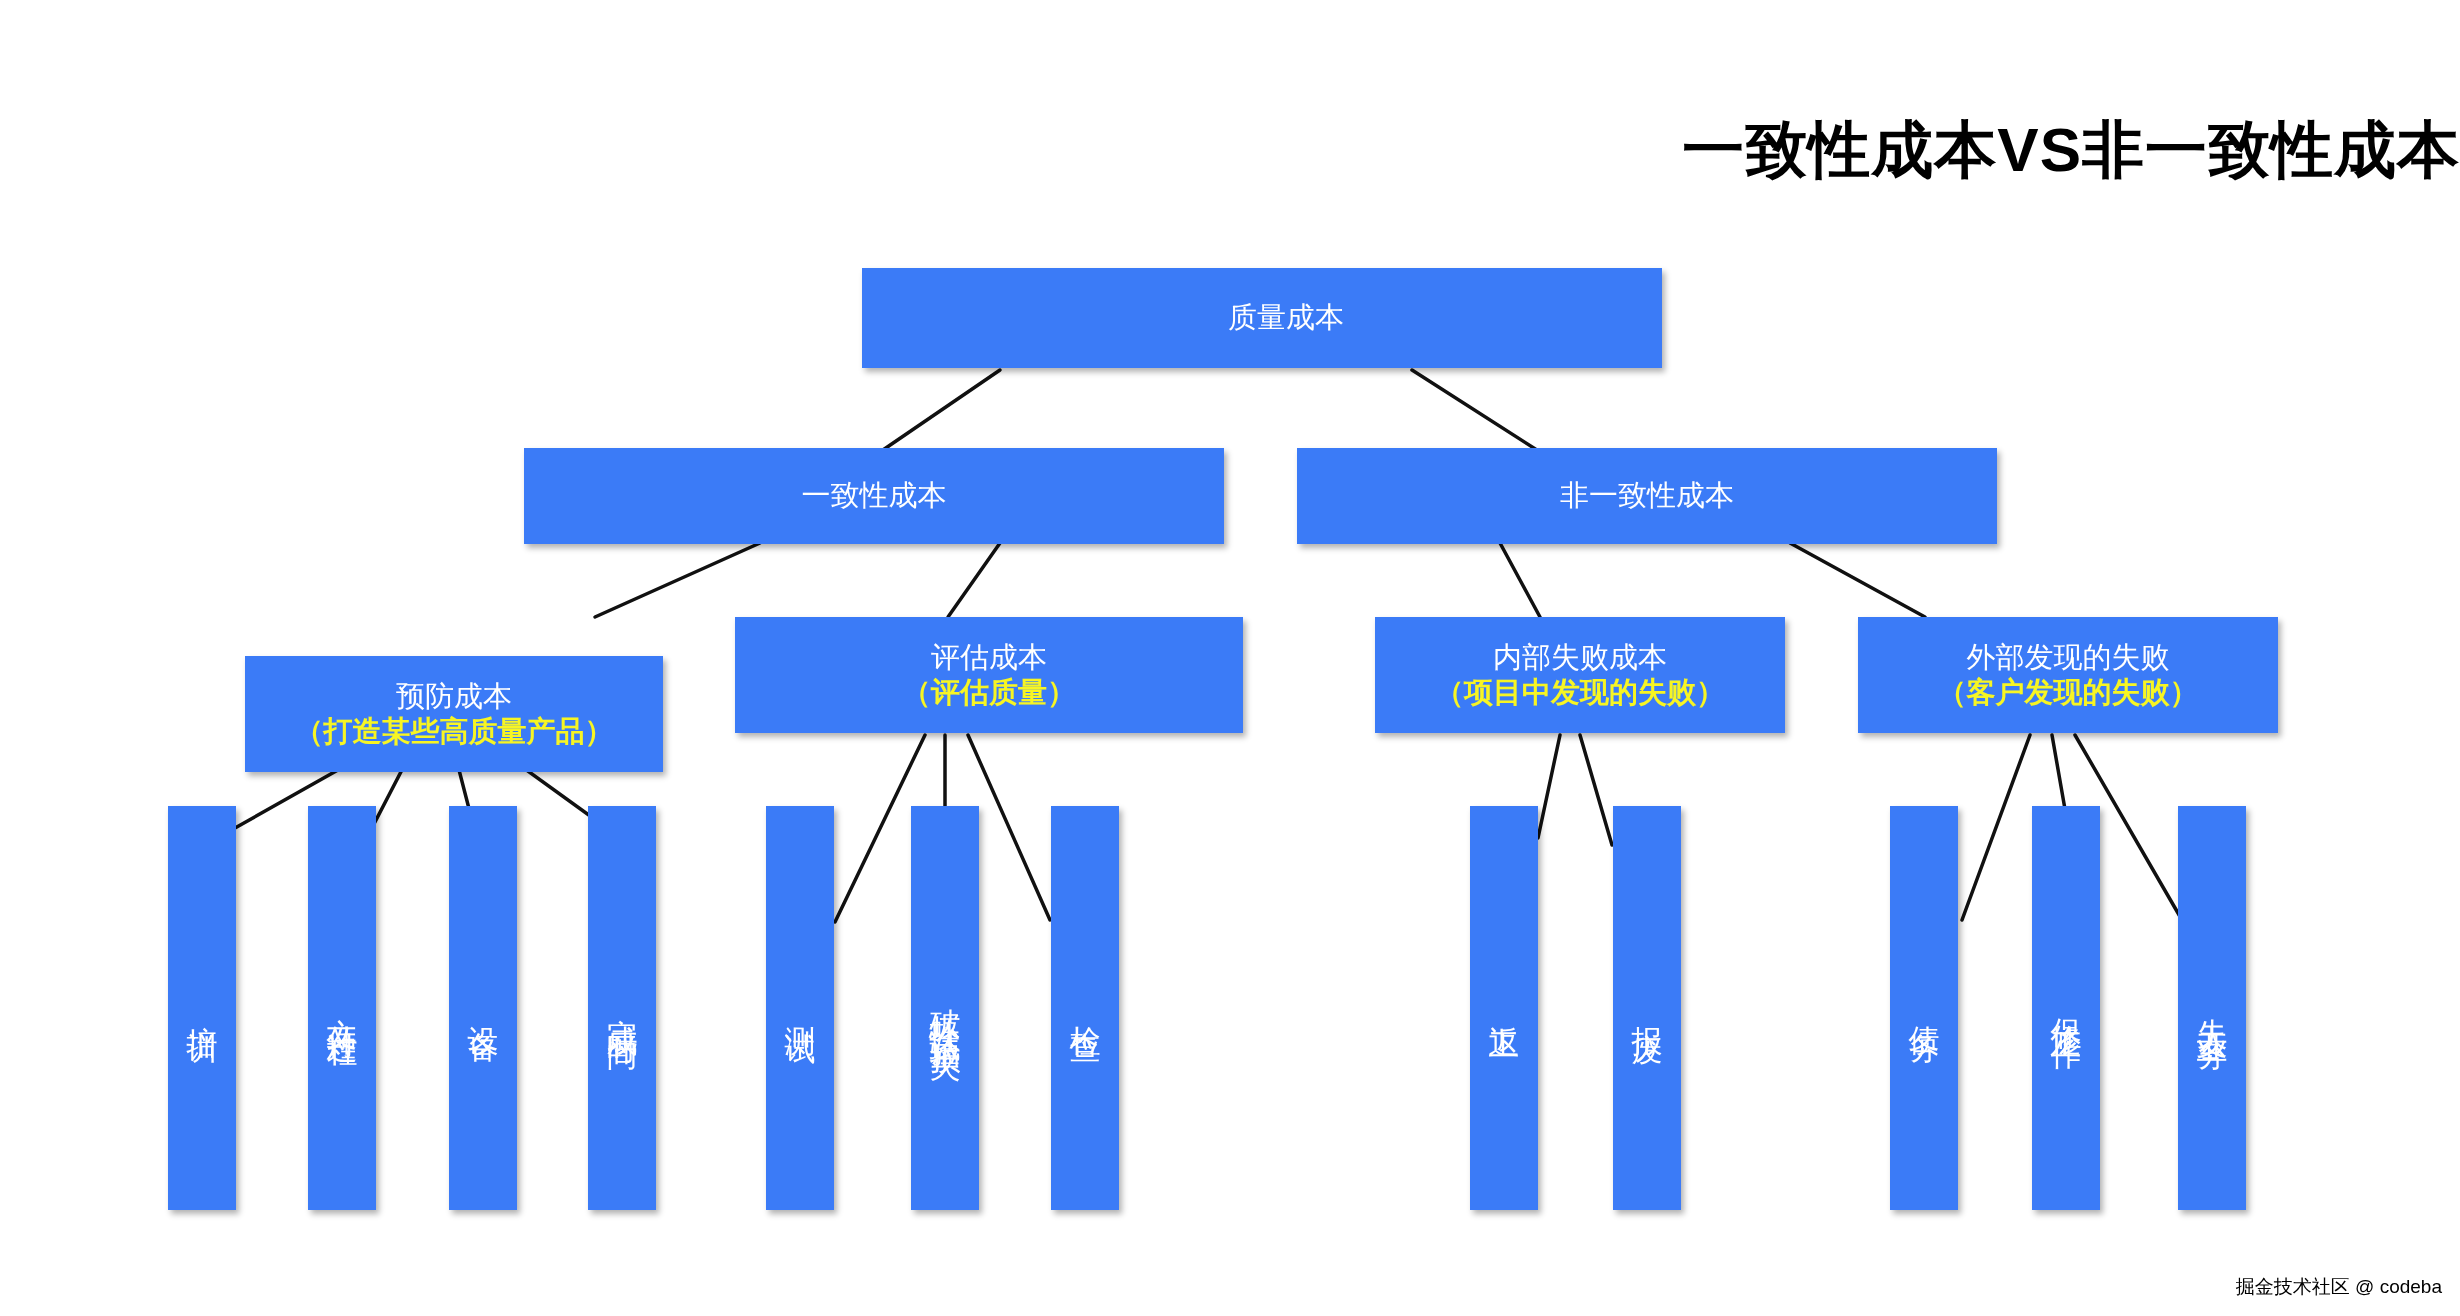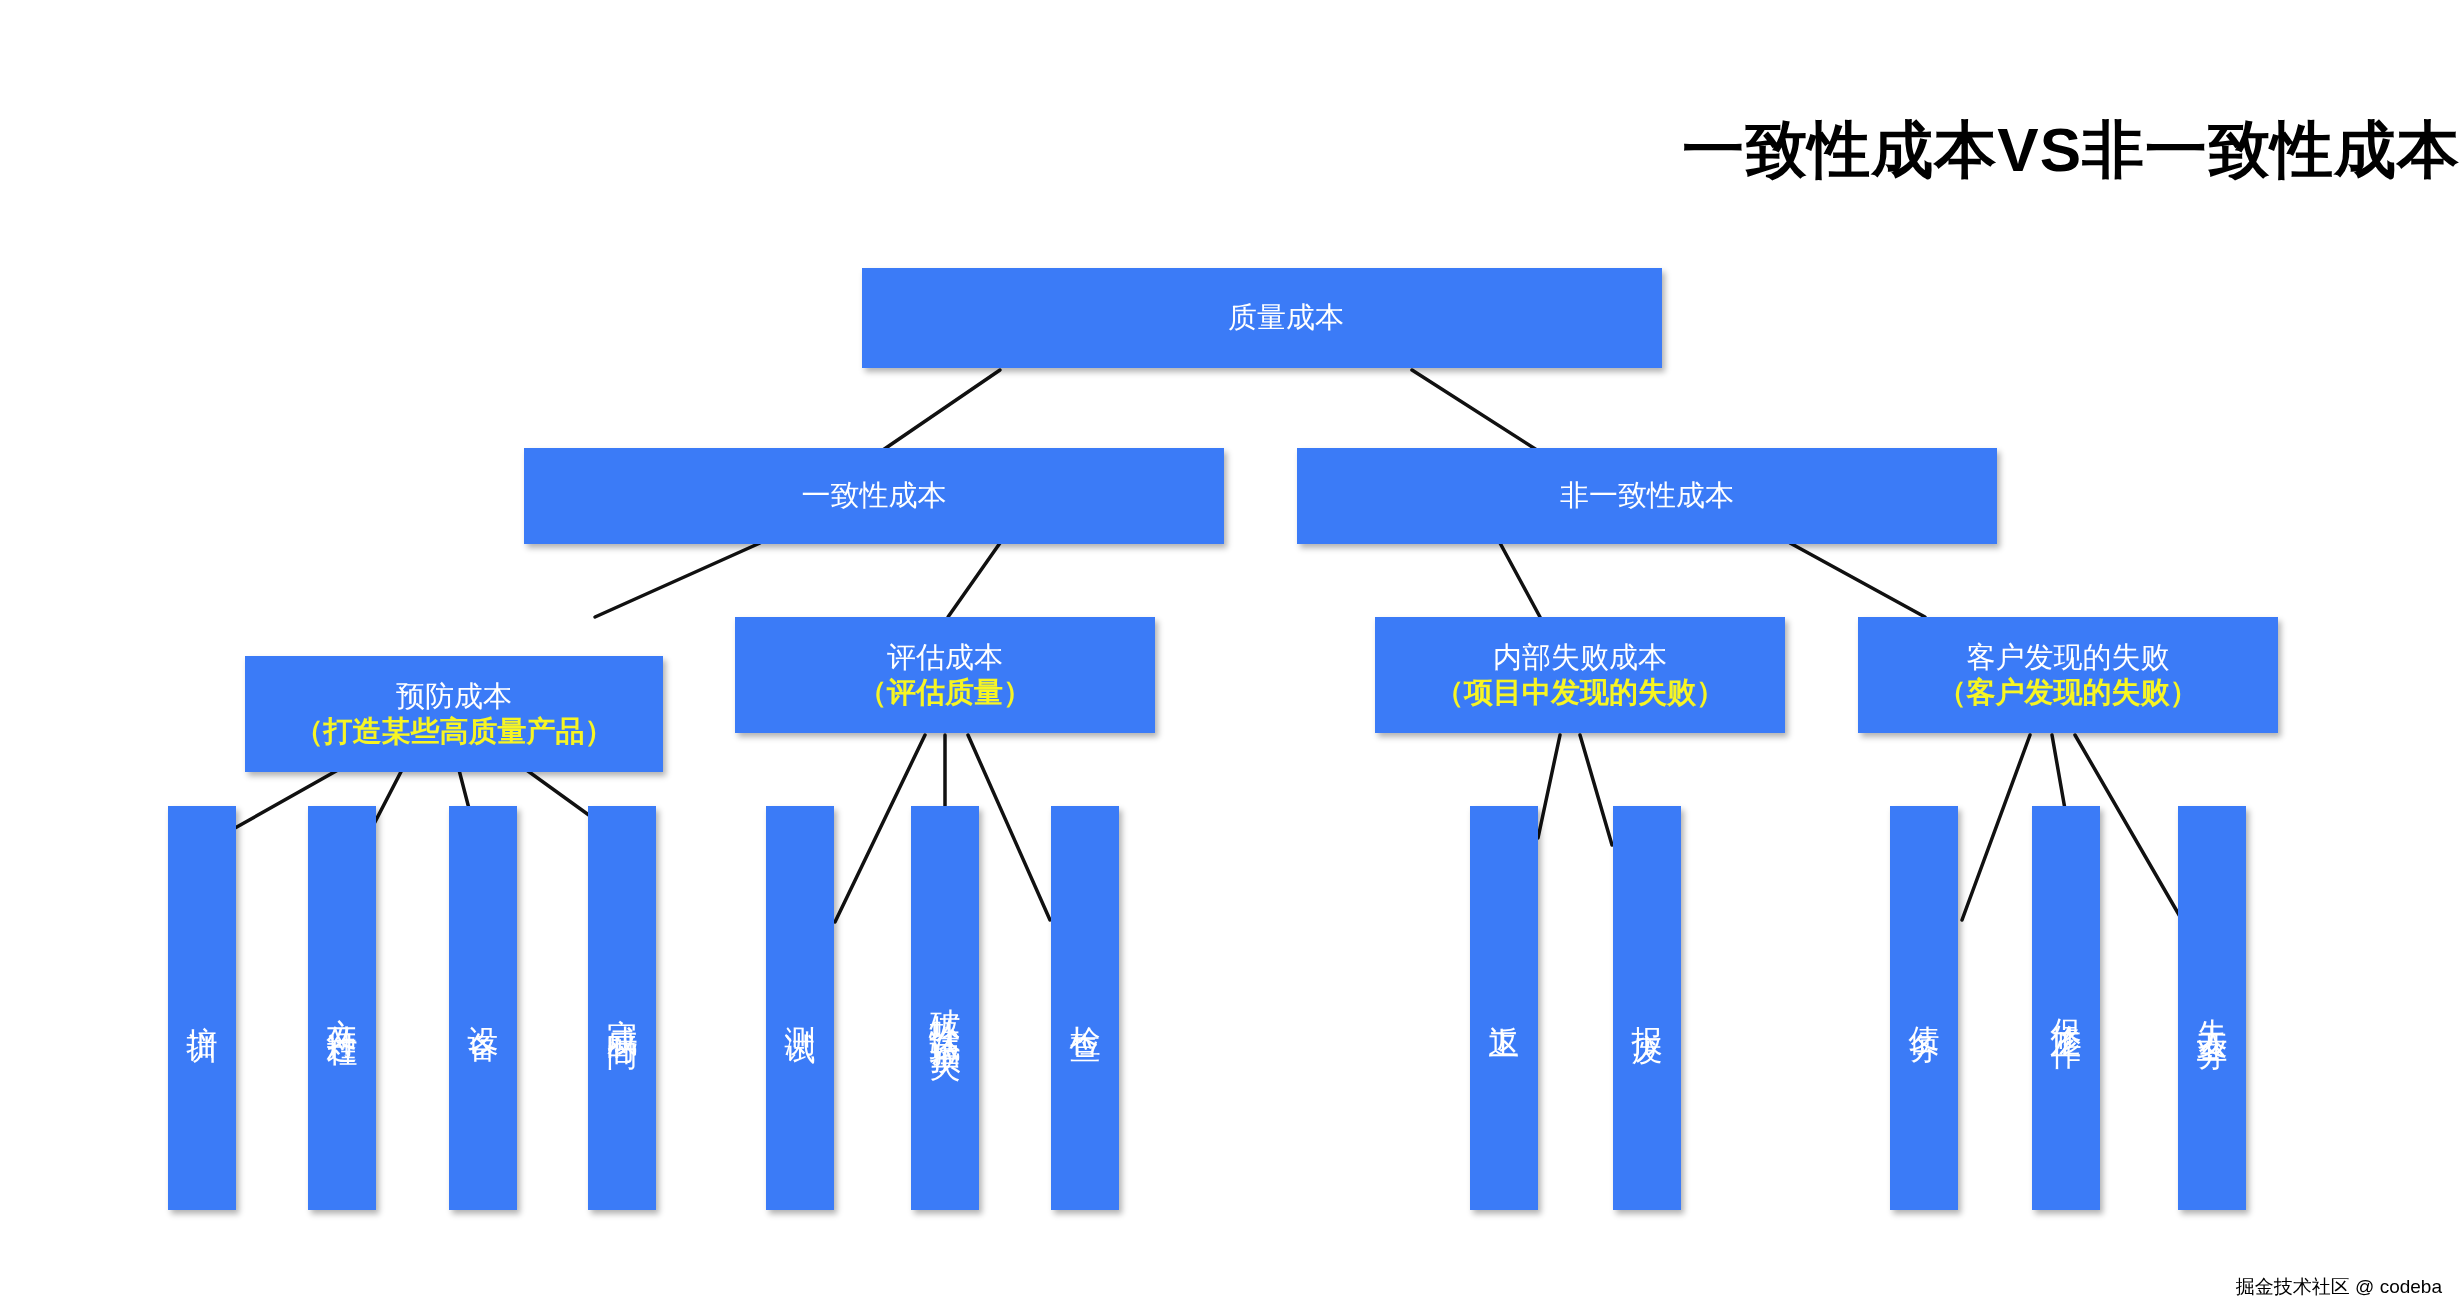--- a/index.html
+++ b/index.html
@@ -138,30 +138,30 @@
     <span class="main-label">一致性成本</span>
   </div>
   <div class="node h" style="left:1297px; top:448px; width:700px; height:96px;">
     <span class="main-label">非一致性成本</span>
   </div>
 
   <div class="node h" style="left:245px; top:617px; width:418px; height:116px;margin-top:39px;">
     <span class="main-label">预防成本</span>
     <span class="sub-label">（打造某些高质量产品）</span>
   </div>
-  <div class="node h" style="left:735px; top:617px; width:420px; height:116px;">
+  <div class="node h" style="left:735px; top:617px; width:508px; height:116px;">
     <span class="main-label">评估成本</span>
     <span class="sub-label">（评估质量）</span>
   </div>
   <div class="node h" style="left:1375px; top:617px; width:410px; height:116px;">
     <span class="main-label">内部失败成本</span>
     <span class="sub-label">（项目中发现的失败）</span>
   </div>
   <div class="node h" style="left:1858px; top:617px; width:420px; height:116px;">
-    <span class="main-label">客户发现的失败</span>
+    <span class="main-label">外部发现的失败</span>
     <span class="sub-label">（客户发现的失败）</span>
   </div>
 
   <div class="leaf" style="left:168px; top:806px; width:68px; height:404px;">
     <span class="vlabel">培训</span>
   </div>
   <div class="leaf" style="left:308px; top:806px; width:68px; height:404px;">
     <span class="vlabel">文件过程</span>
   </div>
   <div class="leaf" style="left:449px; top:806px; width:68px; height:404px;">

